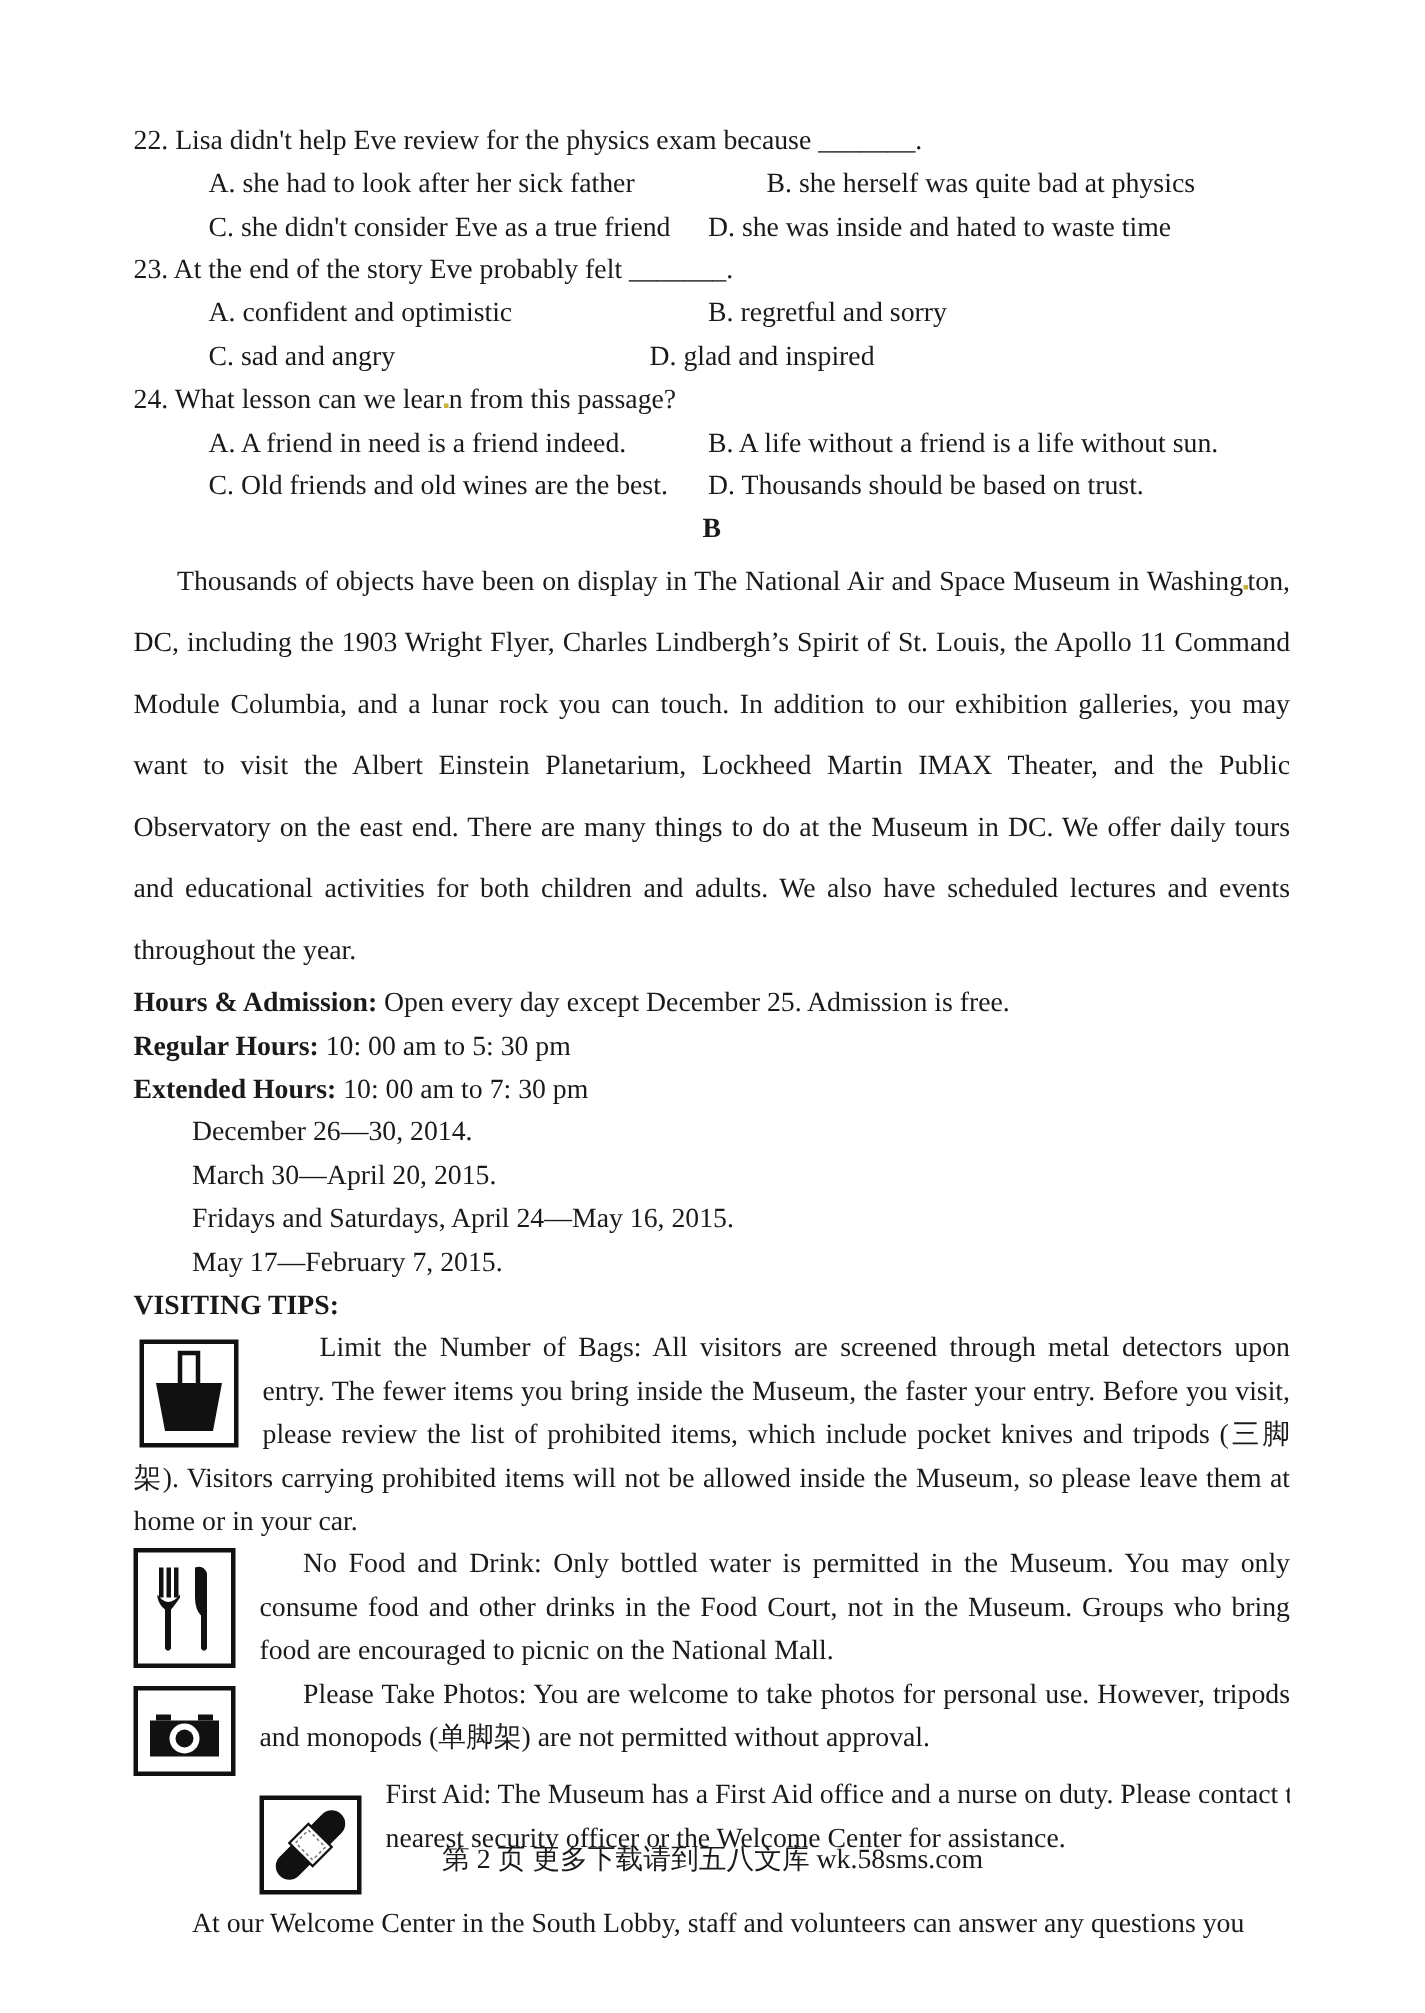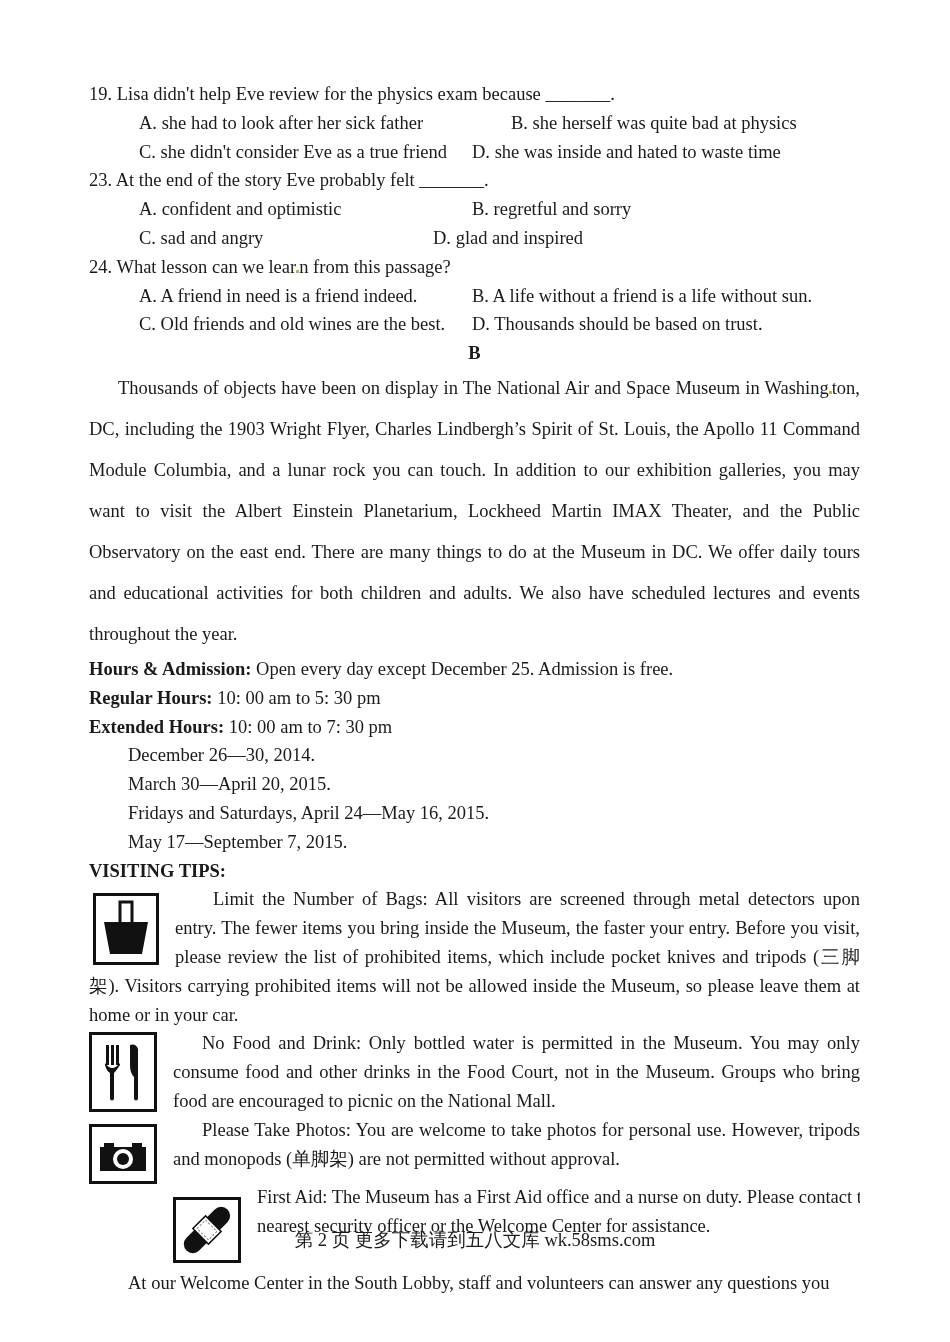--- a/index.html
+++ b/index.html
@@ -75,21 +75,21 @@
       font-size: 18.5px;
       line-height: 28px;
     }
   </style>
 </head>
 <body>
 
 <div class="page">
 
   <div class="line q-stem">
-    <span>19.</span>
+    <span>22.</span>
     <span>Lisa didn't help Eve review for the physics exam because _______.</span>
   </div>
   <div class="line opt-row">
     <span class="opt" style="left:15px"><span>A.</span> <span>she had to look after her sick father</span></span>
     <span class="opt" style="left:387px"><span>B.</span> <span>she herself was quite bad at physics</span></span>
   </div>
   <div class="line opt-row">
     <span class="opt" style="left:15px"><span>C.</span> <span>she didn't consider Eve as a true friend</span></span>
     <span class="opt" style="left:348px"><span>D.</span> <span>she was inside and hated to waste time</span></span>
   </div>
@@ -129,21 +129,21 @@
   </div>
   <div class="line">
     <span class="bold">Regular Hours:</span><span> 10: 00 am to 5: 30 pm</span>
   </div>
   <div class="line">
     <span class="bold">Extended Hours:</span><span> 10: 00 am to 7: 30 pm</span>
   </div>
   <div class="line date-line">December 26—30, 2014.</div>
   <div class="line date-line">March 30—April 20, 2015.</div>
   <div class="line date-line">Fridays and Saturdays, April 24—May 16, 2015.</div>
-  <div class="line date-line">May 17—September 7, 2015.</div>
+  <div class="line date-line">May 17—February 7, 2015.</div>
 
   <div class="line bold">VISITING TIPS:</div>
 
   <div class="tip-block" style="margin-top:0;">
     <div class="float-icon" style="width:86px;height:86px;">
       <div class="tip-icon" style="left:4px;top:8px;width:66px;height:72px;">
         <svg viewBox="0 0 60 66">
           <rect x="24" y="6" width="12" height="22" fill="none" stroke="#111" stroke-width="3"></rect>
           <path d="M8 26 L52 26 L46 58 L14 58 Z" fill="#111"></path>
         </svg>

